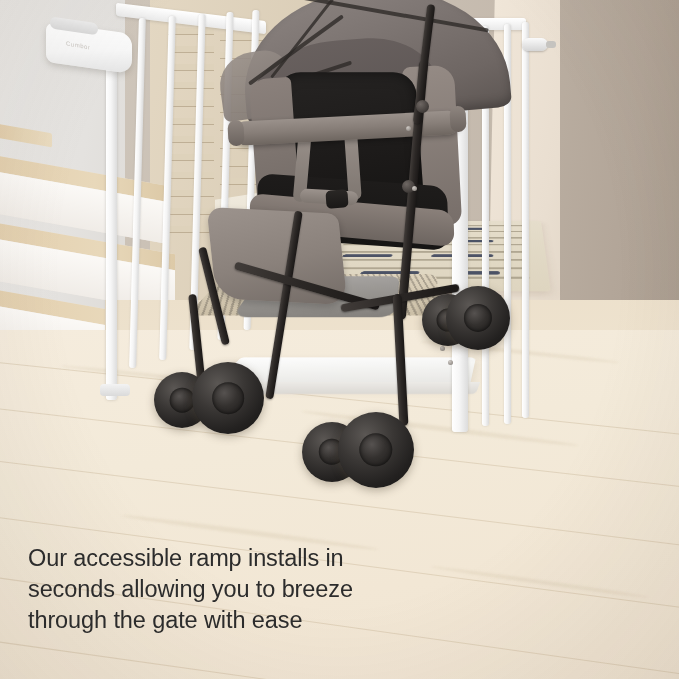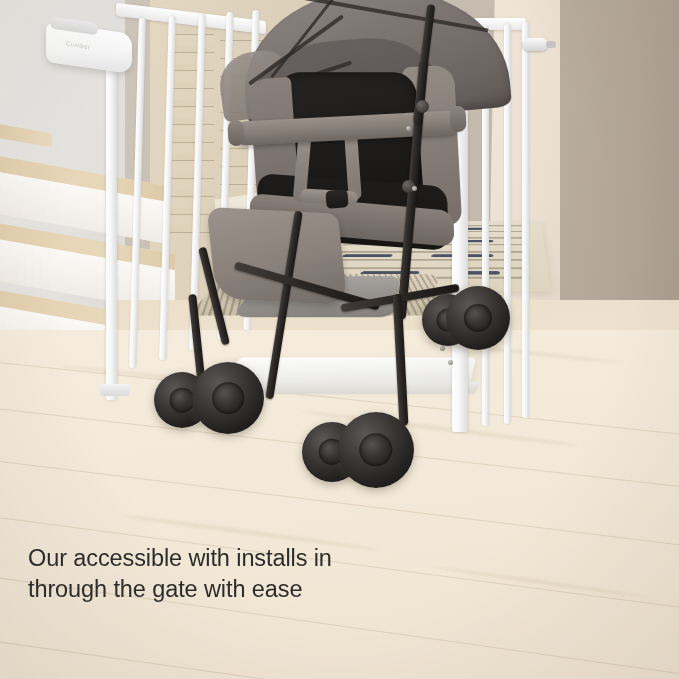--- a/index.html
+++ b/index.html
@@ -512,18 +512,19 @@
       </div>
     <div class="wheel" style="left:296px;top:292px;width:64px;height:64px;">
         <div class="wheel-hub"></div>
       </div>
   </div>
 
   <div class="vignette"></div>
 
   <div class="text-block">
     <p class="subcopy">
-      <span>Our accessible with installs in</span>
+      <span>Our accessible ramp installs in</span>
+      <span>seconds allowing you to breeze</span>
       <span>through the gate with ease</span>
     </p>
   </div>
 
 </div>
 
 </body></html>

